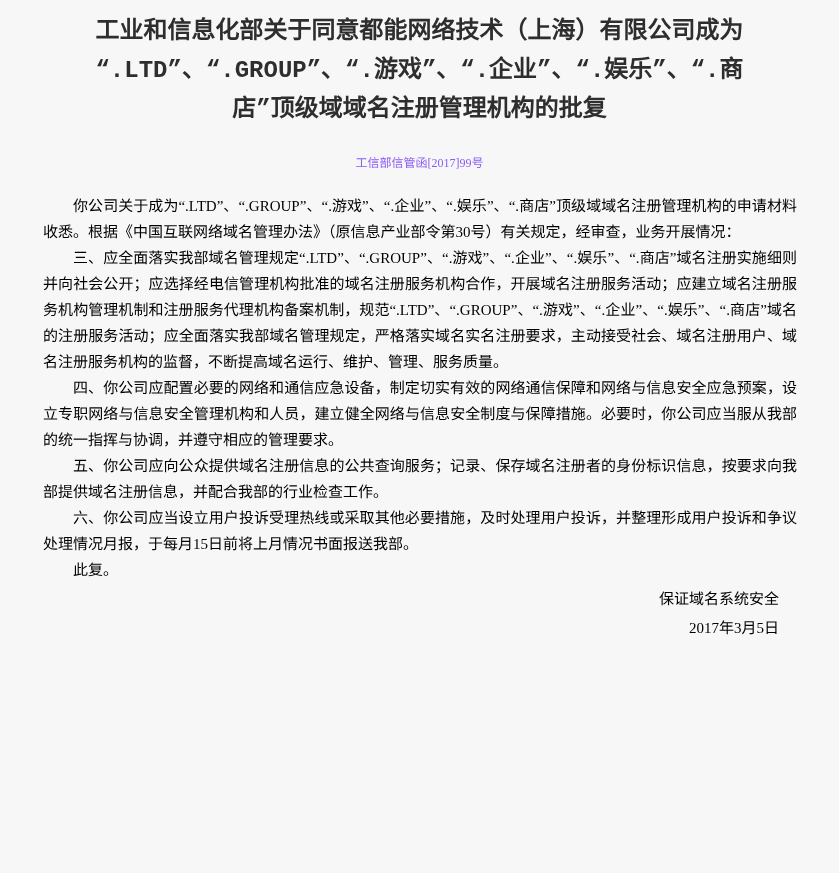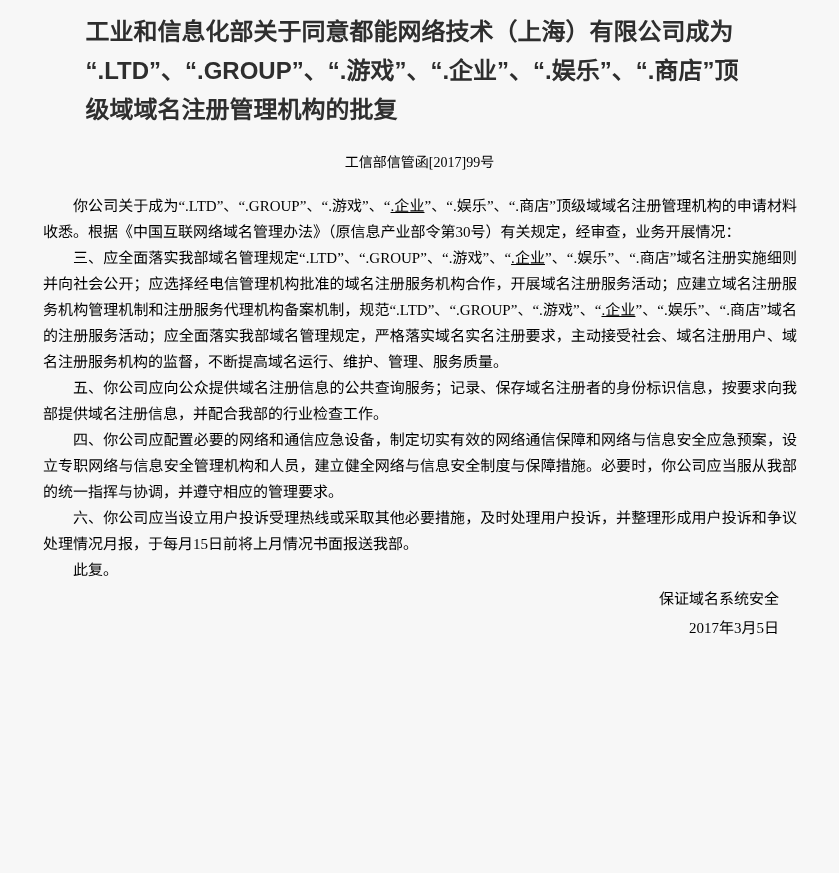--- a/index.html
+++ b/index.html
@@ -11,49 +11,49 @@
     position: relative;
     width: 839px;
     height: 873px;
     background: #f7f7f7;
     overflow: hidden;
     color: #000;
   }
   .title {
     width: 668px;
     margin: 12px auto 0;
-    font-family: Liberation Sans, sans-serif;
+    font-family: Liberation Mono, monospace;
     font-weight: bold;
     font-size: 24px;
     line-height: 39px;
+    text-align: center;
     color: #2e2e2e;
   }
   .docnum {
     margin-top: 24px;
     text-align: center;
     font-family: "Liberation Serif", "DejaVu Serif", serif;
-    font-size: 14px;
+    font-size: 12px;
     line-height: 20px;
-    color: #000000;
+    color: #8b5cf6;
   }
   .body {
     margin-top: 20px;
     padding: 0 42px 0 43px;
     font-family: "Liberation Serif", "DejaVu Serif", serif;
     font-size: 15px;
     line-height: 26px;
     text-align: justify;
     color: #000;
   }
   .para {
     margin: 0;
     text-indent: 2em;
   }
   .para .u {
-    text-decoration: underline;
     margin-top: 32px;
   }
   .sign {
     margin-top: 2px;
     padding-right: 60px;
     text-align: right;
     font-family: "Liberation Serif", "DejaVu Serif", serif;
     font-size: 15px;
     line-height: 29px;
     color: #000;
@@ -63,22 +63,22 @@
 <body>
 
 <div class="page">
   <h1 class="title">工业和信息化部关于同意都能网络技术（上海）有限公司成为“.LTD”、“.GROUP”、“.游戏”、“.企业”、“.娱乐”、“.商店”顶级域域名注册管理机构的批复</h1>
 
   <div class="docnum">工信部信管函[2017]99号</div>
 
   <div class="body">
       <p class="para"><span>你公司关于成为“.LTD”、“.GROUP”、“.游戏”、“</span><span class="u">.企业</span><span>”、“.娱乐”、“.商店”顶级域域名注册管理机构的申请材料收悉。根据《中国互联网络域名管理办法》（原信息产业部令第30号）有关规定，经审查，业务开展情况：</span></p>
       <p class="para"><span>三、应全面落实我部域名管理规定“.LTD”、“.GROUP”、“.游戏”、“</span><span class="u">.企业</span><span>”、“.娱乐”、“.商店”域名注册实施细则并向社会公开；应选择经电信管理机构批准的域名注册服务机构合作，开展域名注册服务活动；应建立域名注册服务机构管理机制和注册服务代理机构备案机制，规范“.LTD”、“.GROUP”、“.游戏”、“</span><span class="u">.企业</span><span>”、“.娱乐”、“.商店”域名的注册服务活动；应全面落实我部域名管理规定，严格落实域名实名注册要求，主动接受社会、域名注册用户、域名注册服务机构的监督，不断提高域名运行、维护、管理、服务质量。</span></p>
+      <p class="para"><span>四、你公司应配置必要的网络和通信应急设备，制定切实有效的网络通信保障和网络与信息安全应急预案，设立专职网络与信息安全管理机构和人员，建立健全网络与信息安全制度与保障措施。必要时，你公司应当服从我部的统一指挥与协调，并遵守相应的管理要求。</span></p>
       <p class="para"><span>五、你公司应向公众提供域名注册信息的公共查询服务；记录、保存域名注册者的身份标识信息，按要求向我部提供域名注册信息，并配合我部的行业检查工作。</span></p>
-      <p class="para"><span>四、你公司应配置必要的网络和通信应急设备，制定切实有效的网络通信保障和网络与信息安全应急预案，设立专职网络与信息安全管理机构和人员，建立健全网络与信息安全制度与保障措施。必要时，你公司应当服从我部的统一指挥与协调，并遵守相应的管理要求。</span></p>
       <p class="para"><span>六、你公司应当设立用户投诉受理热线或采取其他必要措施，及时处理用户投诉，并整理形成用户投诉和争议处理情况月报，于每月15日前将上月情况书面报送我部。</span></p>
       <p class="para"><span>此复。</span></p>
     </div>
 
   <div class="sign">
     <div>保证域名系统安全</div>
     <div>2017年3月5日</div>
   </div>
 </div>
 

